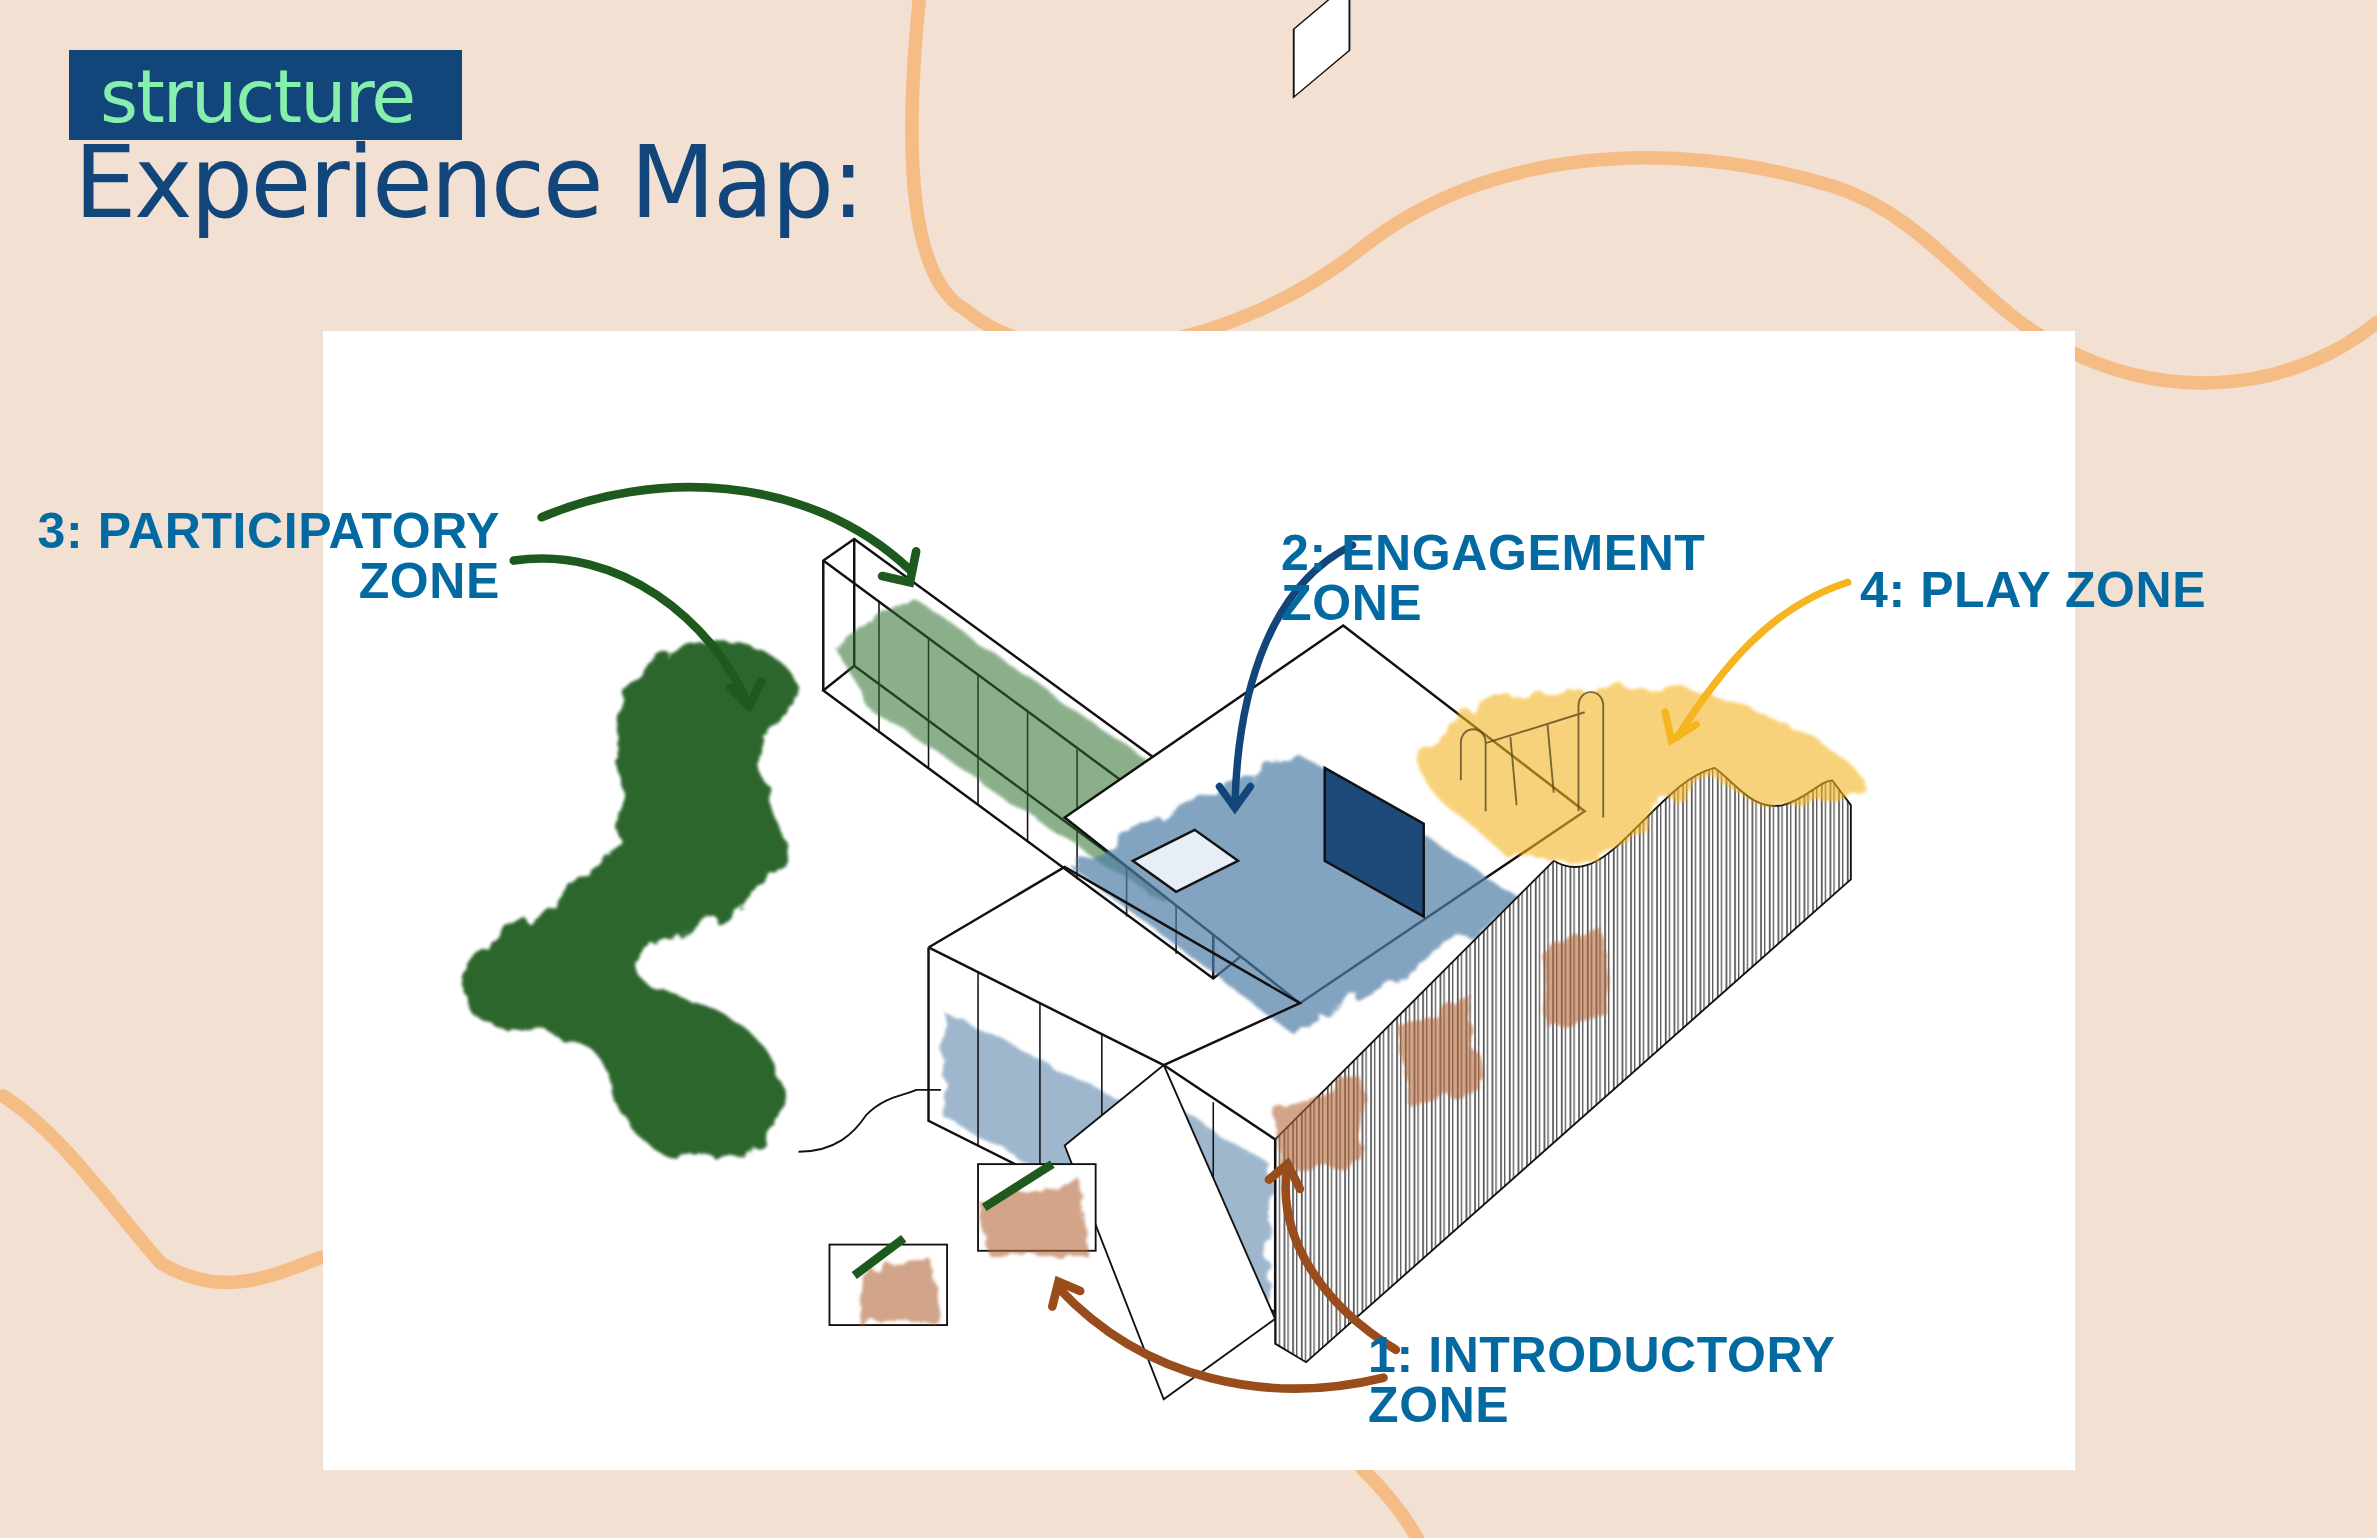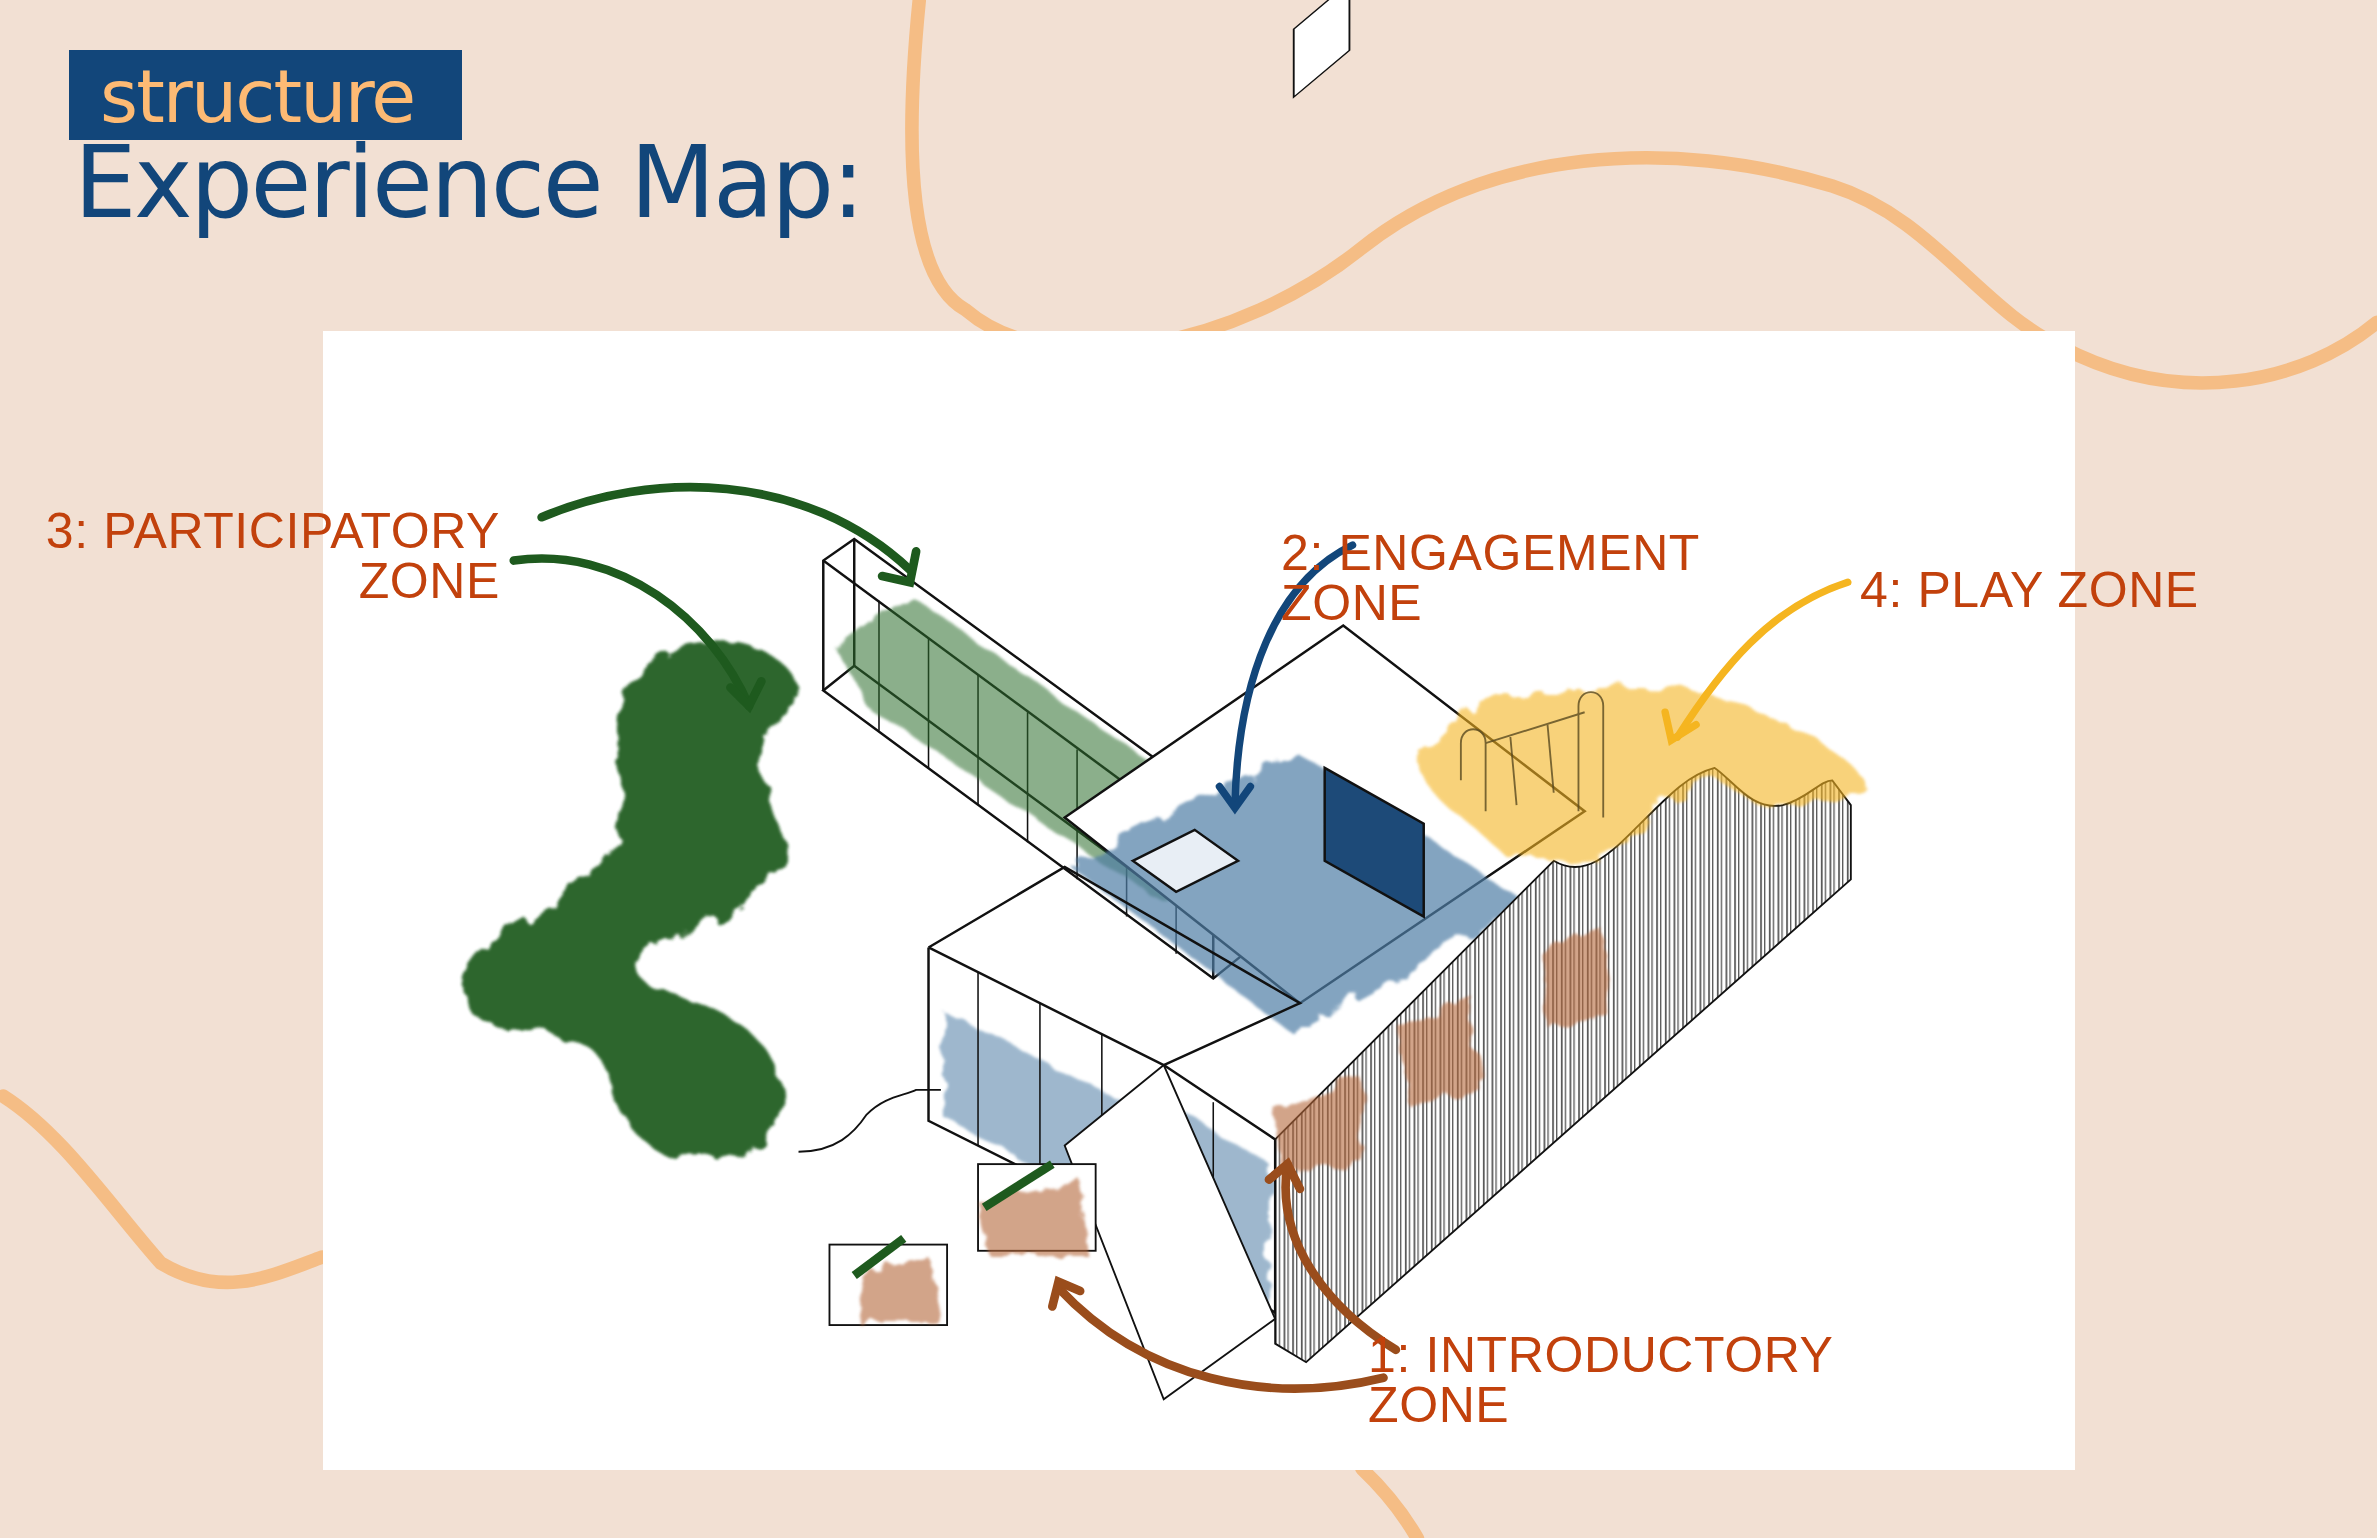--- a/index.html
+++ b/index.html
@@ -8,35 +8,35 @@
       background: #f2e0d3;
       font-family: "Liberation Sans", "DejaVu Sans", sans-serif;
     }
     .bg-waves { position: absolute; left: 0; top: 0; width: 2377px; height: 1539px; }
     .badge {
       position: absolute; left: 69px; top: 50px; width: 393px; height: 90px;
       background: #12467a;
     }
     .badge-text {
       position: absolute; left: 31px; top: 2.5px;
-      color: #fdba74; font-size: 73px; font-weight: 400; letter-spacing: -1.9px;
+      color: #86efac; font-size: 73px; font-weight: 400; letter-spacing: -1.9px;
       font-family: "DejaVu Sans", sans-serif; line-height: 87px;
     }
     .page-title {
       position: absolute; left: 74px; top: 127px;
       color: #12467a; font-size: 99px; letter-spacing: -2.5px; line-height: 111px;
       font-family: "DejaVu Sans", sans-serif; white-space: nowrap;
     }
     .panel {
       position: absolute; left: 323px; top: 331px; width: 1752px; height: 1139px;
       background: #ffffff;
     }
     .drawing { position: absolute; left: 0; top: 0; width: 2377px; height: 1539px; }
     .zone-label {
-      position: absolute; color: #c2410c; font-weight: 400;
+      position: absolute; color: #0369a1; font-weight: 700;
       font-size: 50px; line-height: 50px; white-space: nowrap;
       font-family: "Liberation Sans", sans-serif; letter-spacing: 0.6px;
     }
     .zone-label span { display: block; }
     .z3 { left: 28px; top: 506px; text-align: right; width: 472px; }
     .z2 { left: 1281px; top: 528px; }
     .z4 { left: 1848px; top: 565px; margin-left: 12px; }
     .z1 { left: 1368px; top: 1330px; }
   </style>
 </head>

